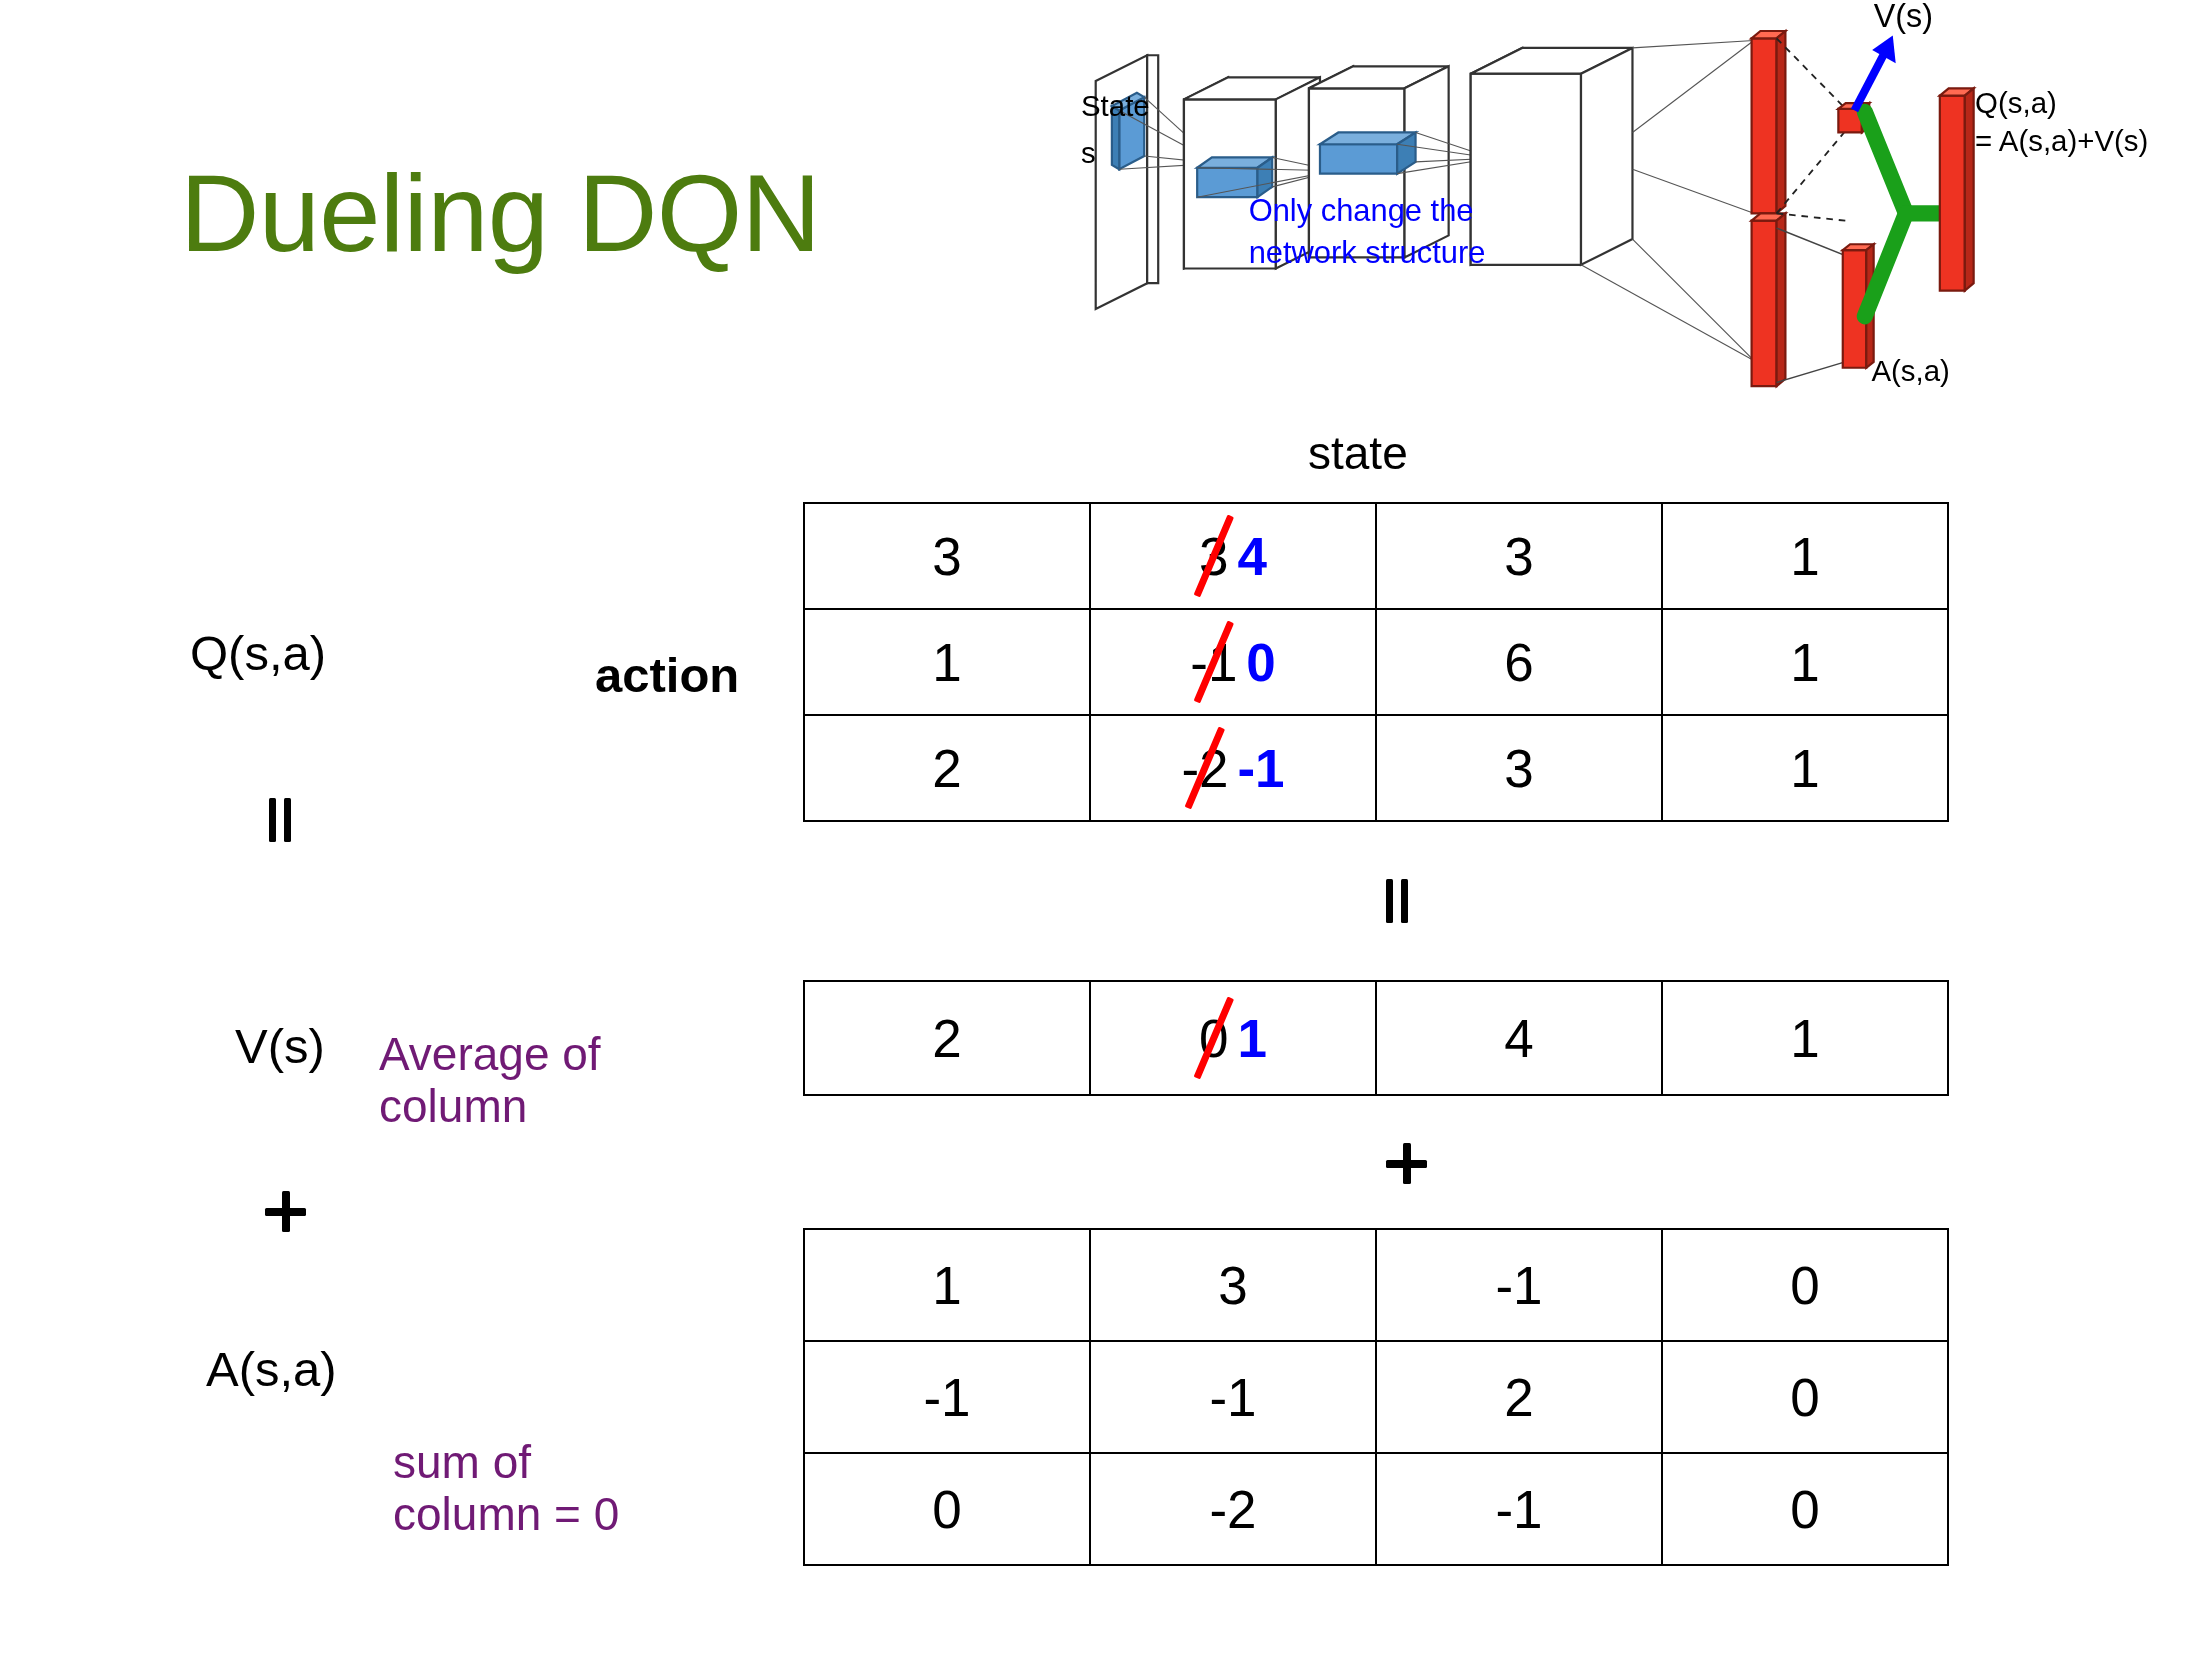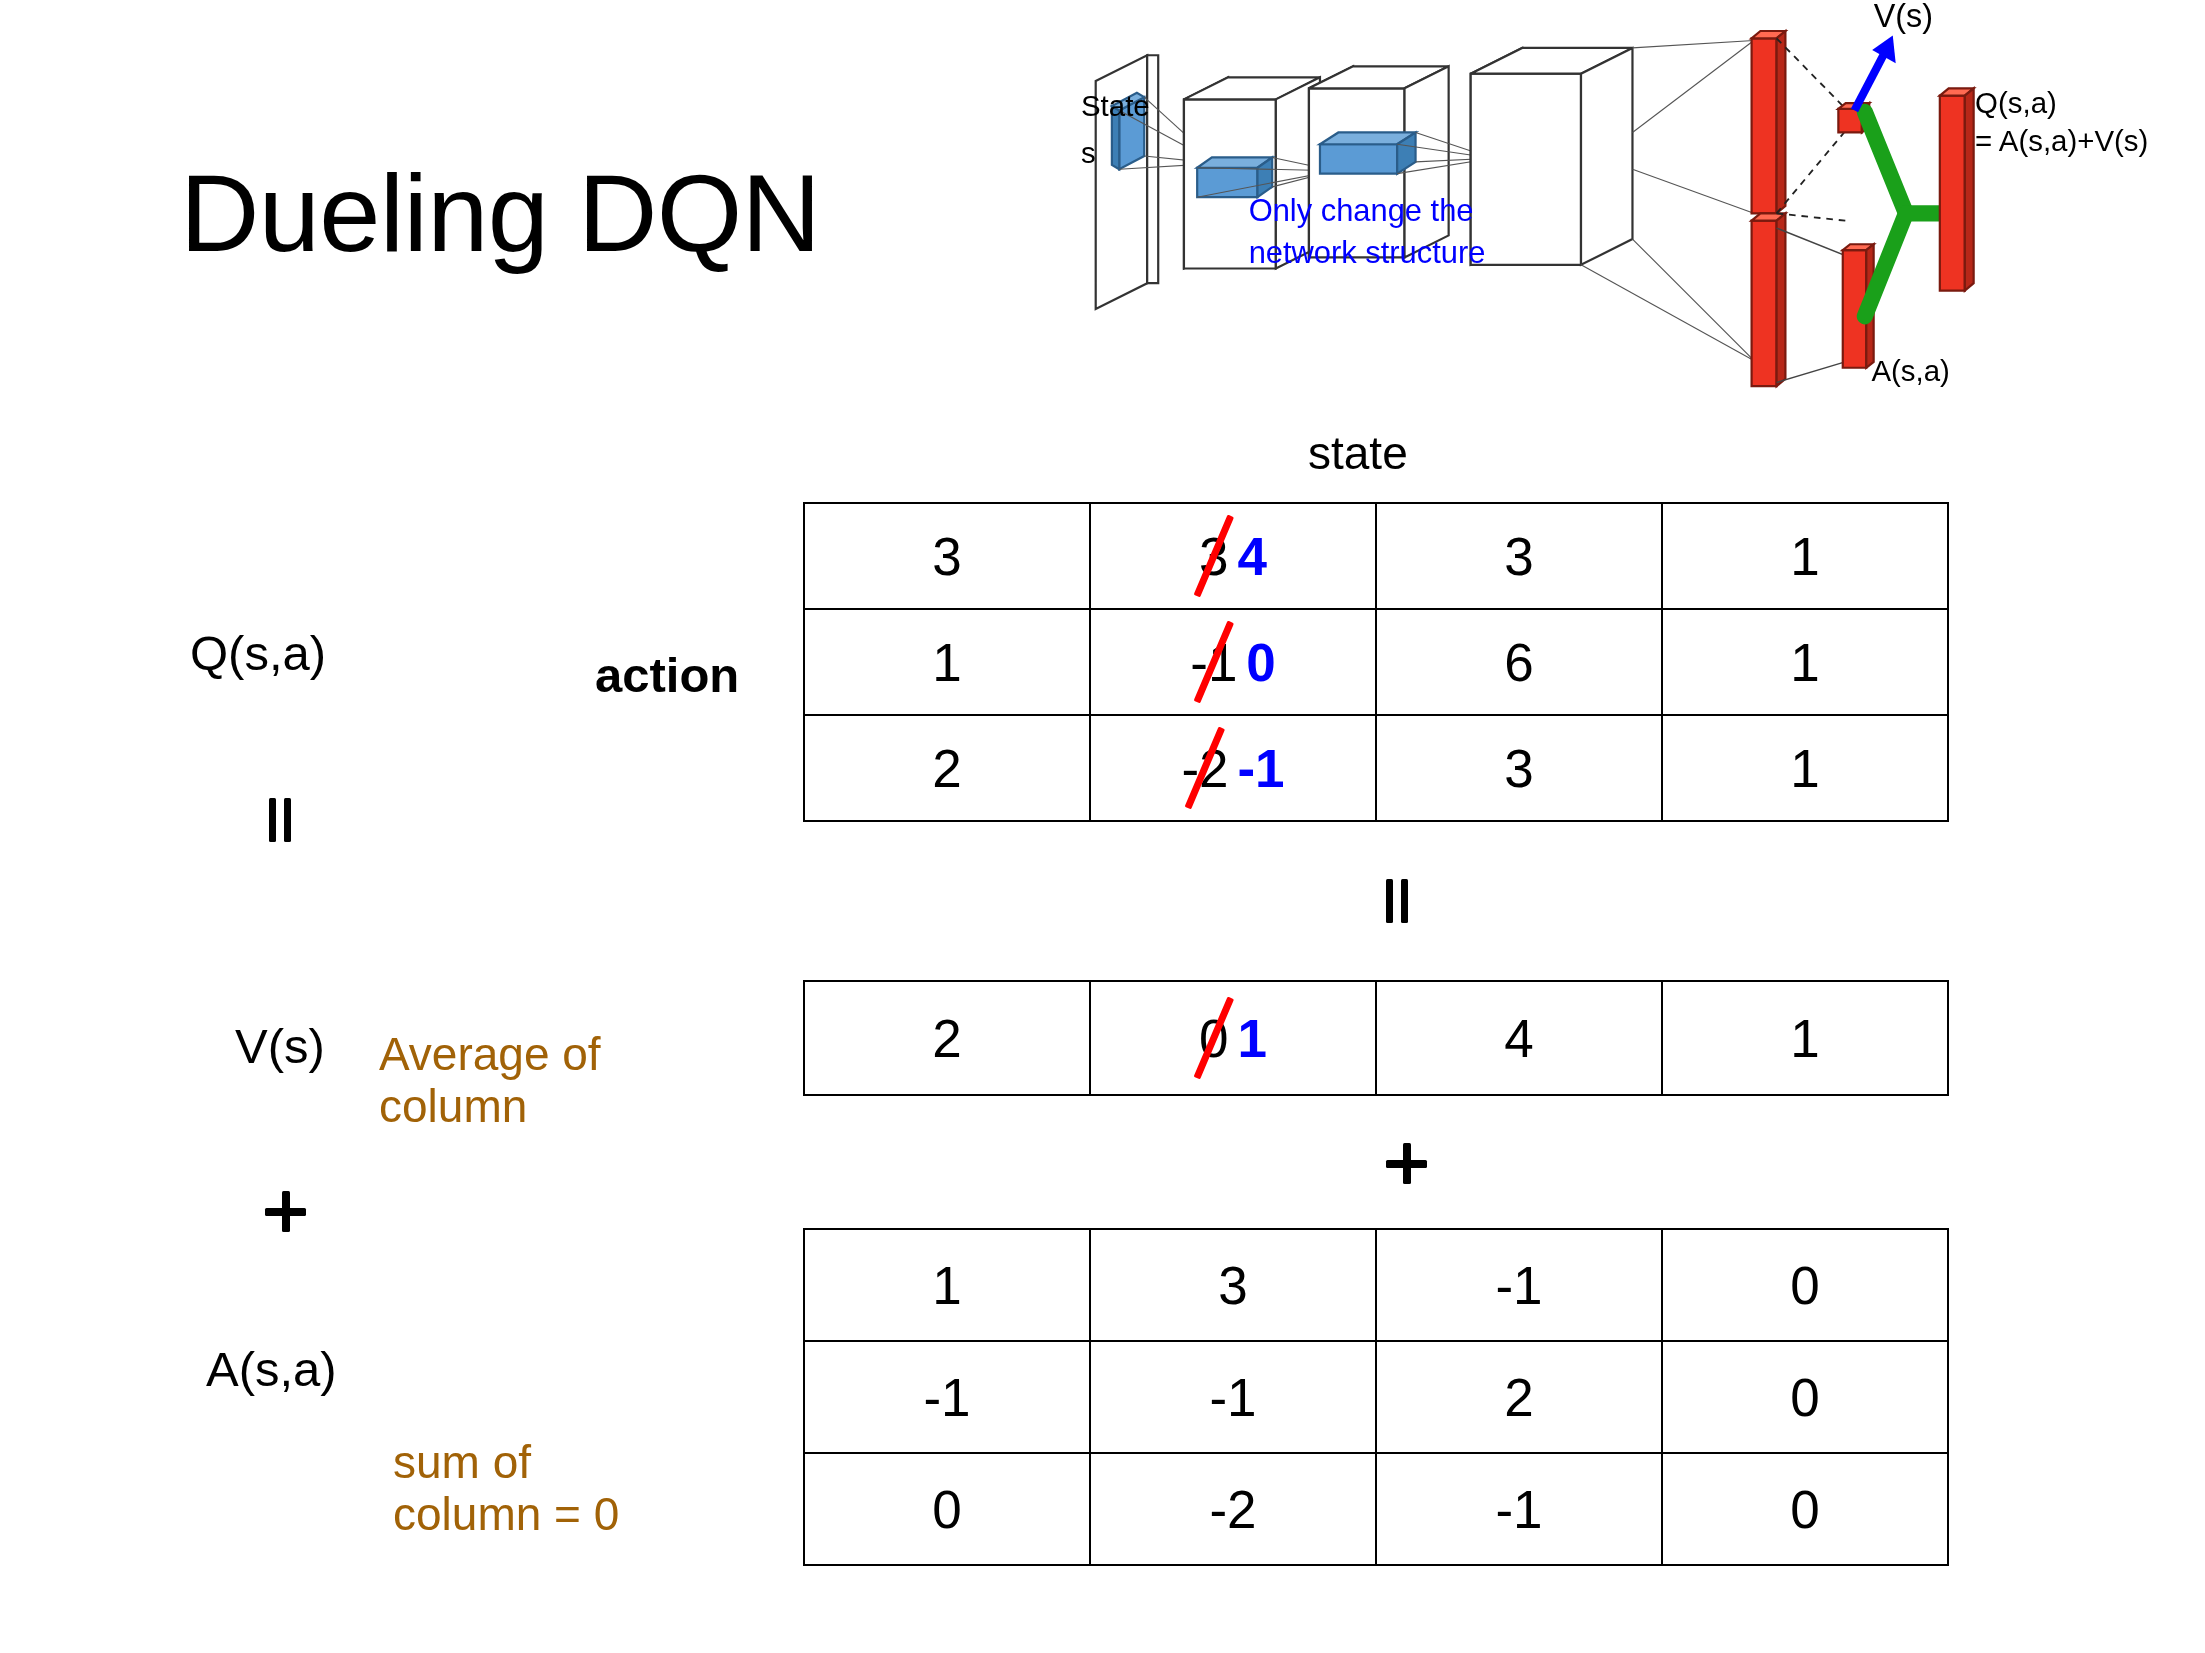--- a/index.html
+++ b/index.html
@@ -18,40 +18,40 @@
   .abs { position: absolute; }
 
   
   #slide-title {
     left: 180px;
     top: 158px;
     font-size: 110px;
     line-height: 1;
     font-weight: 400;
     letter-spacing: -0.7px;
-    color: #000000;
+    color: #4d7c0f;
     white-space: nowrap;
   }
 
   
   .side-label {
     font-size: 49px;
     line-height: 1;
     color: #000000;
     white-space: nowrap;
   }
   #label-q  { left: 190px; top: 629px; }
   #label-v  { left: 235px; top: 1022px; }
   #label-a  { left: 206px; top: 1345px; }
   #label-action { left: 595px; top: 651px; font-size: 49px; color:#000; white-space: nowrap; font-weight: bold;}
   #label-state  { left: 1308px; top: 430px; font-size: 46px; color:#000; white-space: nowrap;}
 
   
   .blue-note {
-    color: #a16207;
+    color: #701a75;
     font-size: 46px;
     line-height: 1.12;
     white-space: pre-line;
   }
   #note-average { left: 379px; top: 1029px; }
   #note-sum     { left: 393px; top: 1437px; }
 
   
   
   .eq-rot {

